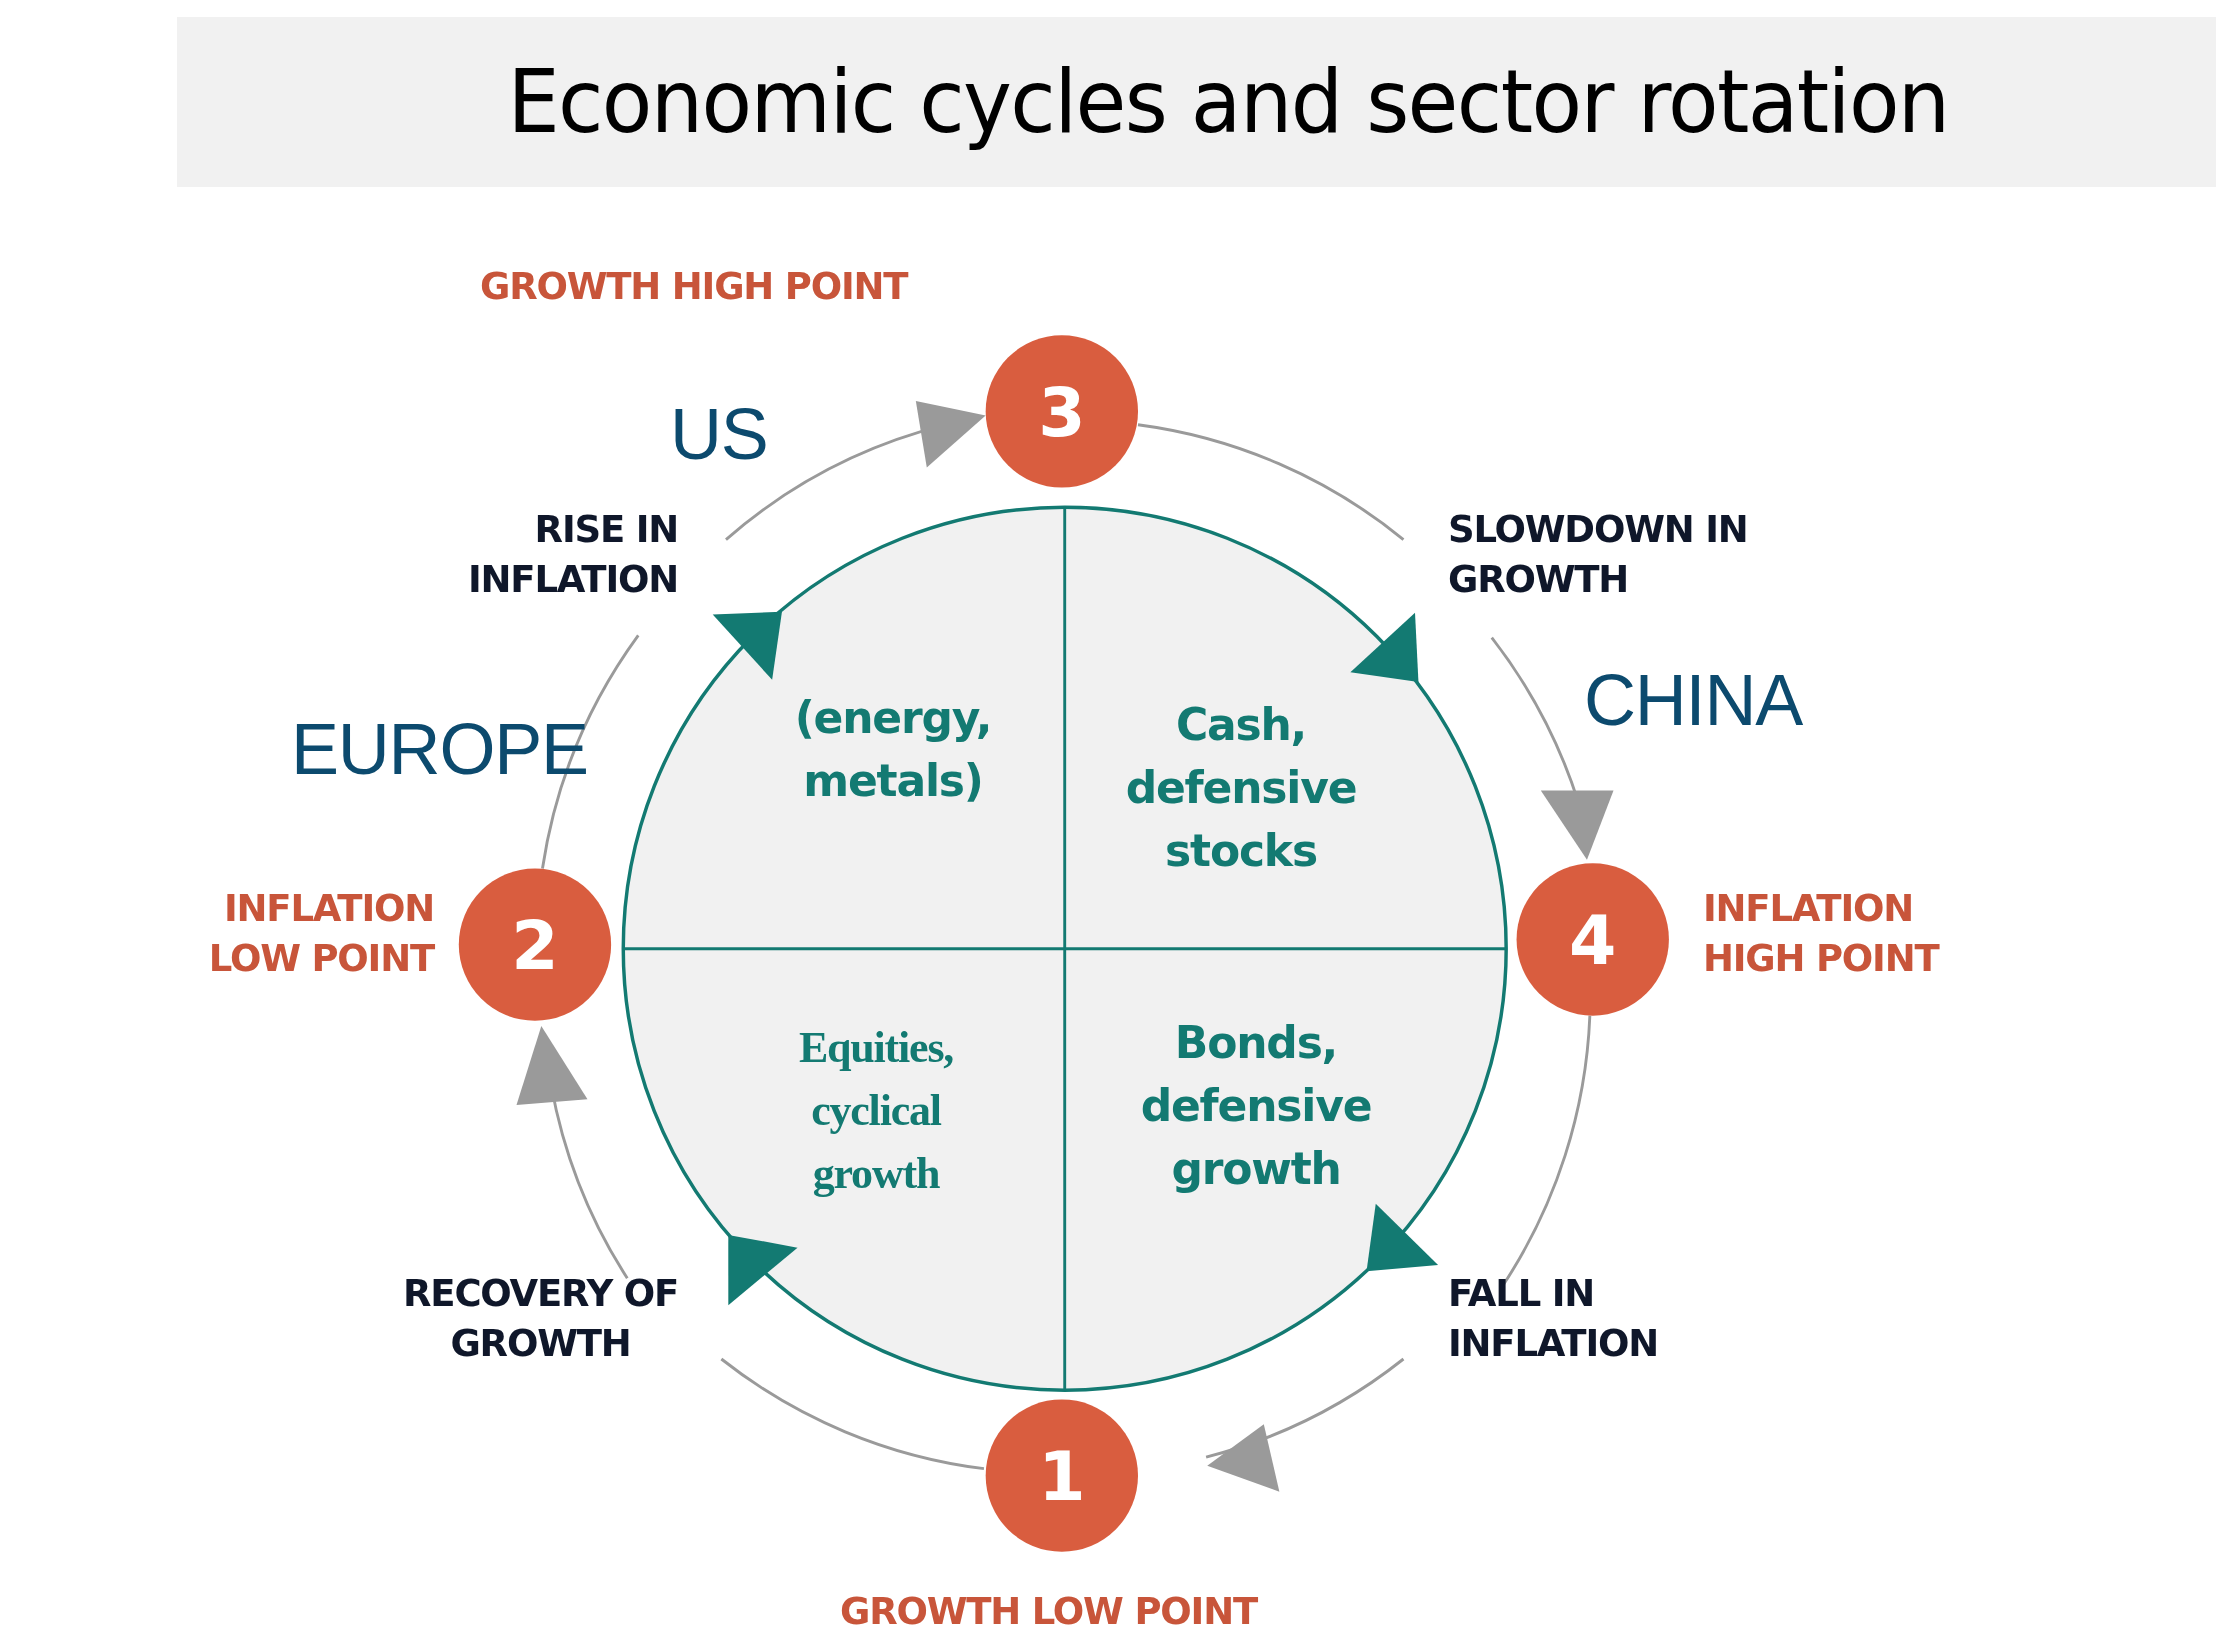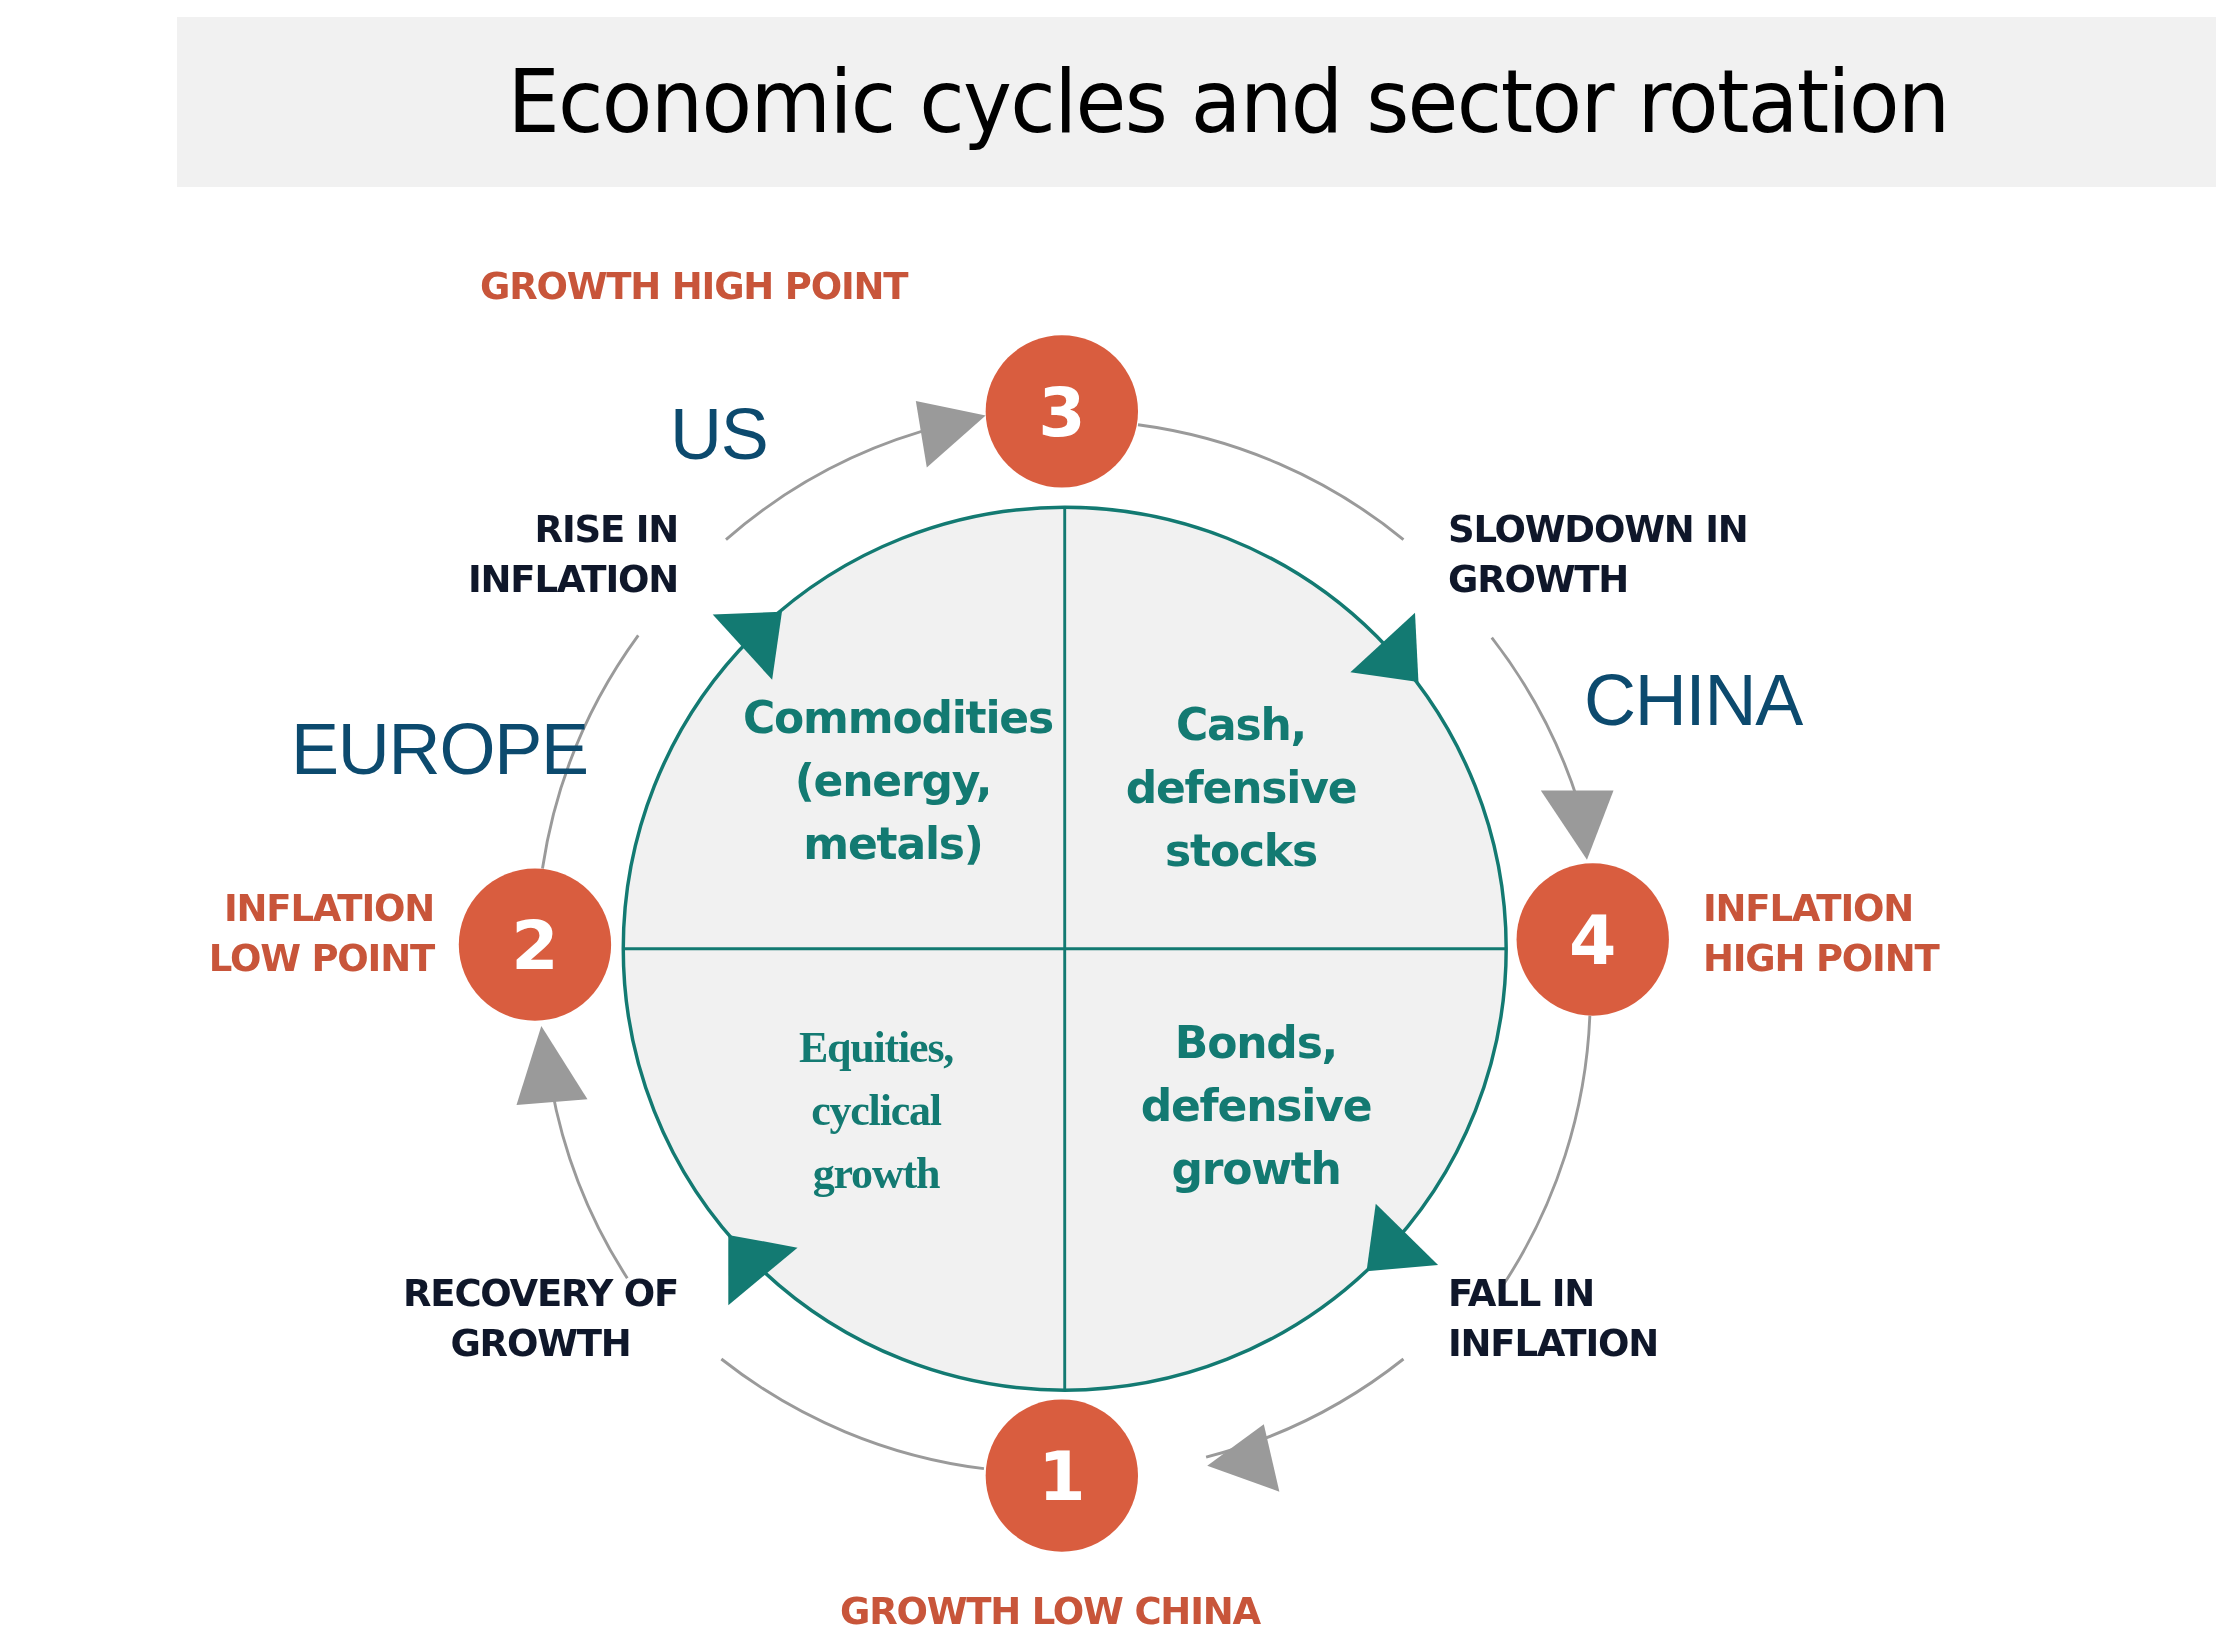--- a/index.html
+++ b/index.html
@@ -76,21 +76,21 @@
 </div>
 <div class="lbl point" style="right:1782px; top:884px; text-align:right;">
   <div>INFLATION</div>
   <div>LOW POINT</div>
 </div>
 <div class="lbl point" style="left:1703px; top:884px;">
   <div>INFLATION</div>
   <div>HIGH POINT</div>
 </div>
 <div class="lbl point" style="left:840px; top:1587px;">
-  <div>GROWTH LOW CHINA</div>
+  <div>GROWTH LOW POINT</div>
 </div>
 
 <div class="lbl phase" style="right:1538px; top:505px; text-align:right;">
   <div>RISE IN</div>
   <div>INFLATION</div>
 </div>
 <div class="lbl phase" style="left:1448px; top:505px;">
   <div>SLOWDOWN IN</div>
   <div>GROWTH</div>
 </div>
@@ -101,21 +101,20 @@
 <div class="lbl phase" style="left:1448px; top:1269px;">
   <div>FALL IN</div>
   <div>INFLATION</div>
 </div>
 
 <div class="country" style="left:670px; top:398px;">US</div>
 <div class="country" style="left:291px; top:713px;">EUROPE</div>
 <div class="country" style="left:1584px; top:664px;text-align:right;">CHINA</div>
 
 <div class="quad" style="left:743px; top:686px;">
-  <div>Commodities</div>
   <div>(energy,</div>
   <div>metals)</div>
 </div>
 <div class="quad" style="left:1091px; top:693px;">
   <div>Cash,</div>
   <div>defensive</div>
   <div>stocks</div>
 </div>
 <div class="quad" style="left:726px; top:1016px;font-family:Liberation Serif, serif;">
   <div>Equities,</div>

